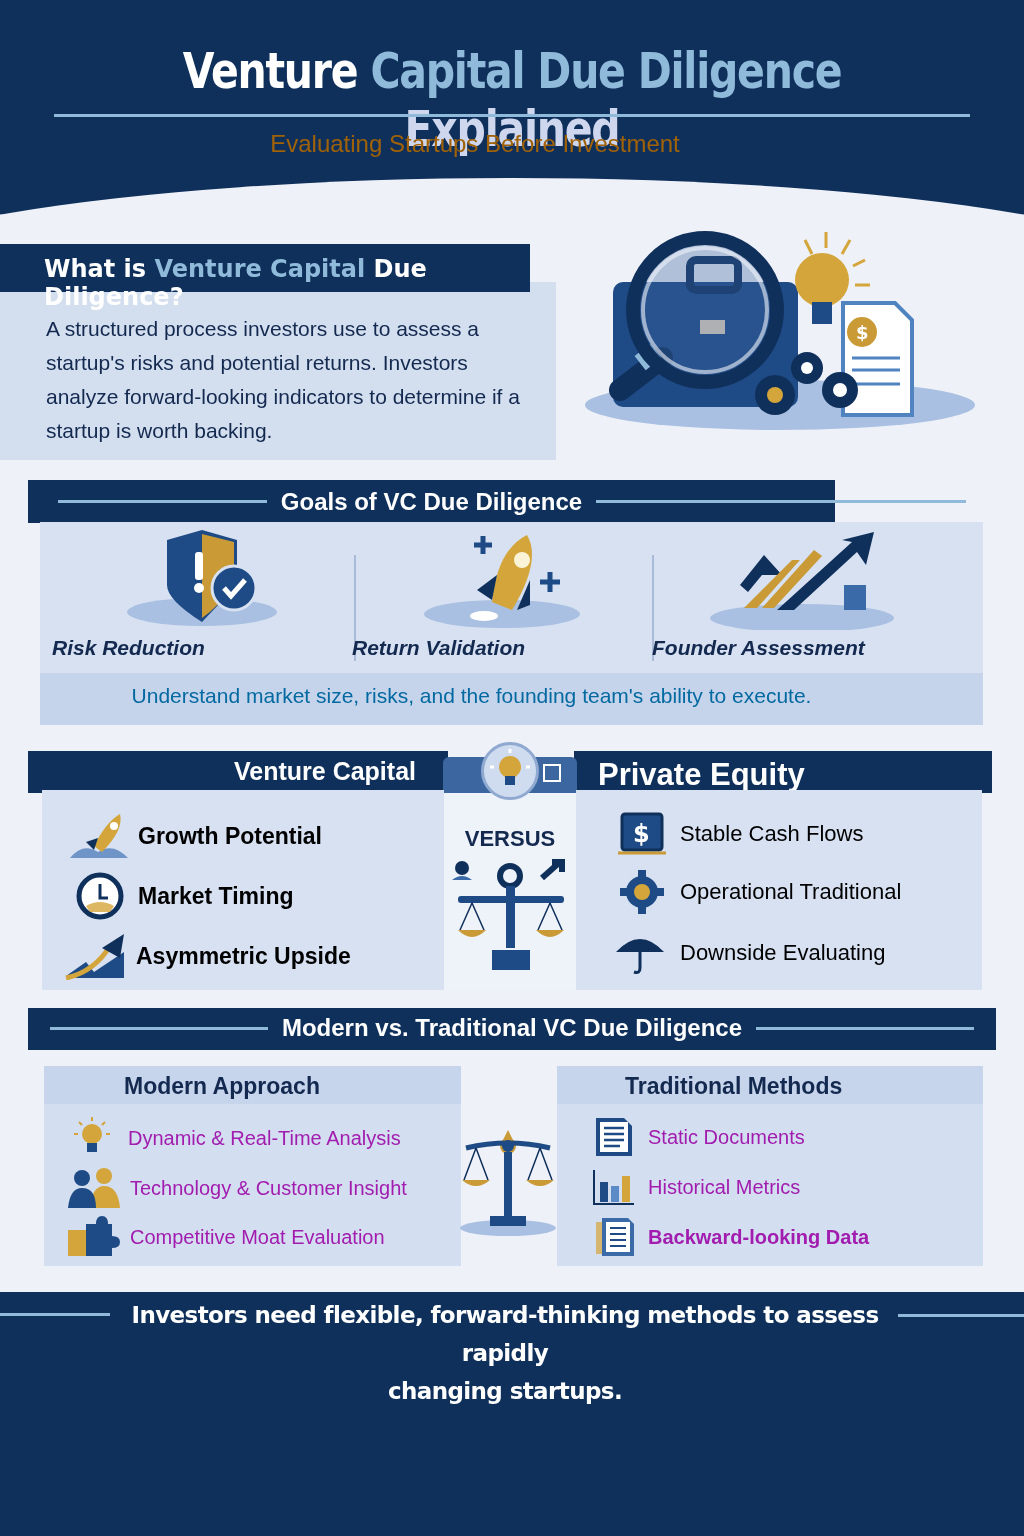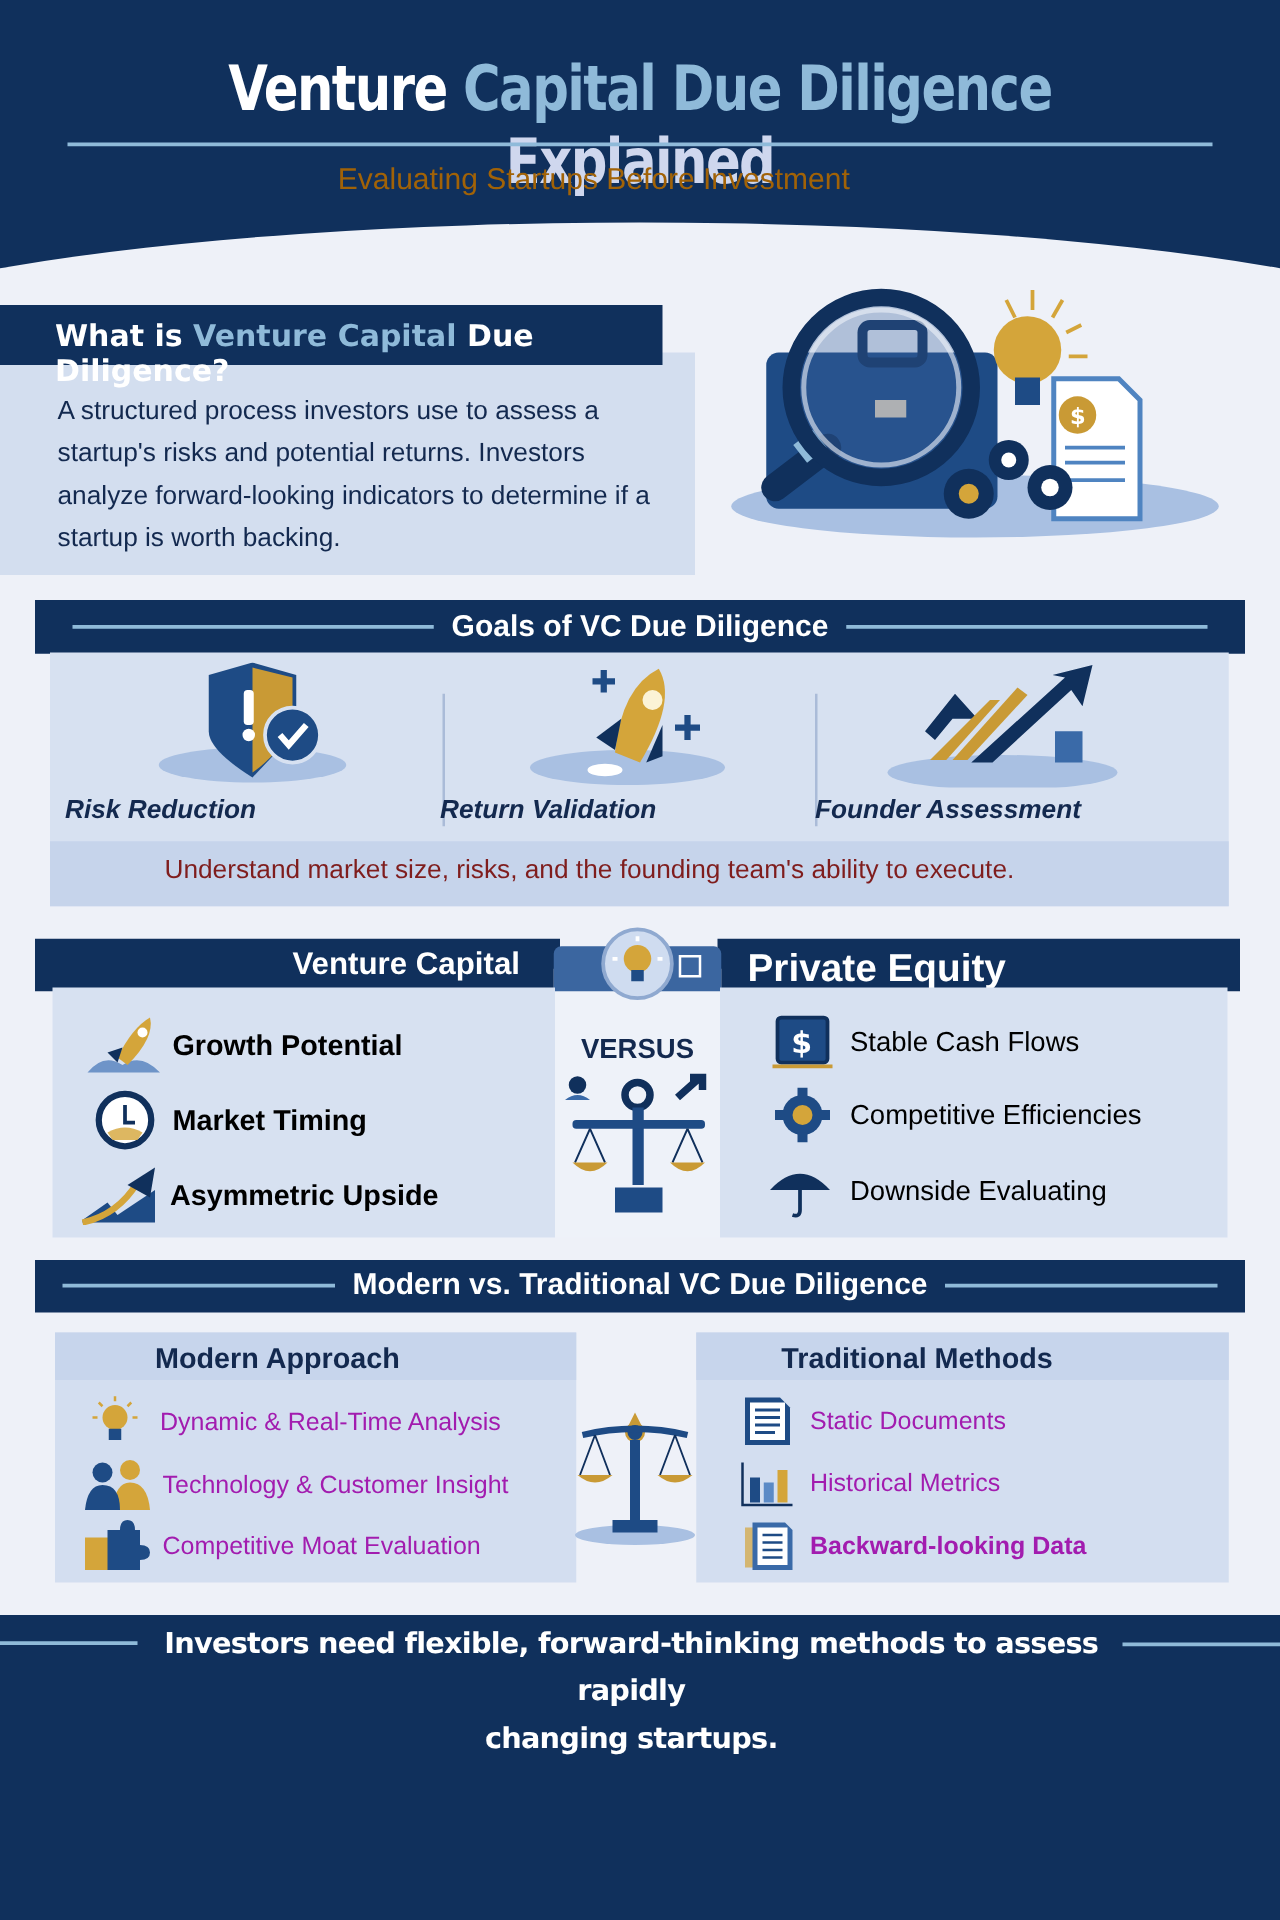--- a/index.html
+++ b/index.html
@@ -73,21 +73,21 @@
     position: absolute; left: 40px; top: 673px; width: 943px; height: 52px;
     background: #c6d4eb;
   }
   .goal {
     position: absolute; top: 530px; width: 300px;  font-style: italic;
   }
   .goal .label { position: absolute; top: 106px; left: 0; width: 100%; font-size: 21px; font-weight: bold; color: #13294f; }
   .vdiv { position: absolute; width: 2px; background: #aabbd8; }
   .goals-summary {
     position: absolute; left: 40px; top: 684px; width: 943px; text-align: center;
-    font-size: 21px; color: #7f1d1d; padding-right: 80px;
+    font-size: 21px; color: #0369a1; padding-right: 80px;
   }
 
   
   .vc-box { position: absolute; left: 42px; top: 790px; width: 402px; height: 200px; background: #d7e1f1; }
   .pe-box { position: absolute; left: 576px; top: 790px; width: 406px; height: 200px; background: #d7e1f1; }
   .versus-col { position: absolute; left: 443px; top: 775px; width: 134px; height: 215px; background: #eef2f9; }
   .list-item { position: absolute; display: flex; align-items: center; }
   .list-item .lbl { font-size: 23px; font-weight: bold; color: #000000; }
   .list-item .lbl.n { font-weight: normal; font-size: 22px; }
   .versus-lbl { position: absolute; left: 443px; top: 826px; width: 134px; text-align: center; font-size: 22px; font-weight: bold; color: #13294f; }
@@ -165,21 +165,21 @@
   <g fill="#10305c">
     <circle cx="225" cy="185" r="20"></circle>
       <circle cx="225" cy="185" r="8" fill="#d4a53a"></circle>
     <circle cx="257" cy="158" r="16"></circle>
       <circle cx="257" cy="158" r="6" fill="#fff"></circle>
     <circle cx="290" cy="180" r="18"></circle>
       <circle cx="290" cy="180" r="7" fill="#fff"></circle>
   </g>
 </svg>
 
-<div class="band" style="left:28px;top:480px;width:968px;height:43px;">
+<div class="band" style="left:28px;top:480px;width:807px;height:43px;">
   <div class="line" style="left:30px;top:20px;width:908px;"></div>
   <span class="txt" style="top:8px;font-size:24px;">Goals of VC Due Diligence</span>
 </div>
 <div class="goals-box"></div>
 <div class="goals-foot"></div>
 <div class="vdiv" style="left:354px;top:555px;height:106px;"></div>
 <div class="vdiv" style="left:652px;top:555px;height:106px;"></div>
 
 <div class="goal" style="left:52px;">
   <svg width="300" height="100" viewBox="0 0 300 100">
@@ -295,21 +295,21 @@
   <svg width="52" height="44" viewBox="0 0 52 44">
     <g fill="#1e4b85">
         <circle cx="26" cy="22" r="16"></circle>
       <rect x="22" y="0" width="8" height="8"></rect>
         <rect x="22" y="36" width="8" height="8"></rect>
       <rect x="4" y="18" width="8" height="8"></rect>
         <rect x="40" y="18" width="8" height="8"></rect>
       </g>
     <circle cx="26" cy="22" r="8" fill="#d4a53a"></circle>
   </svg>
-  <span class="lbl n" style="margin-left:12px;">Competitive Efficiencies</span>
+  <span class="lbl n" style="margin-left:12px;">Operational Traditional</span>
 </div>
 <div class="list-item" style="left:612px;top:930px;">
   <svg width="56" height="46" viewBox="0 0 56 46">
     <path d="M4 22 Q28 -4 52 22 Z" fill="#10305c"></path>
     <path d="M28 22 V38 Q28 44 22 42" stroke="#10305c" stroke-width="3" fill="none"></path>
   </svg>
   <span class="lbl n" style="margin-left:12px;">Downside Evaluating</span>
 </div>
 
 <div class="band" style="left:28px;top:1008px;width:968px;height:42px;">

